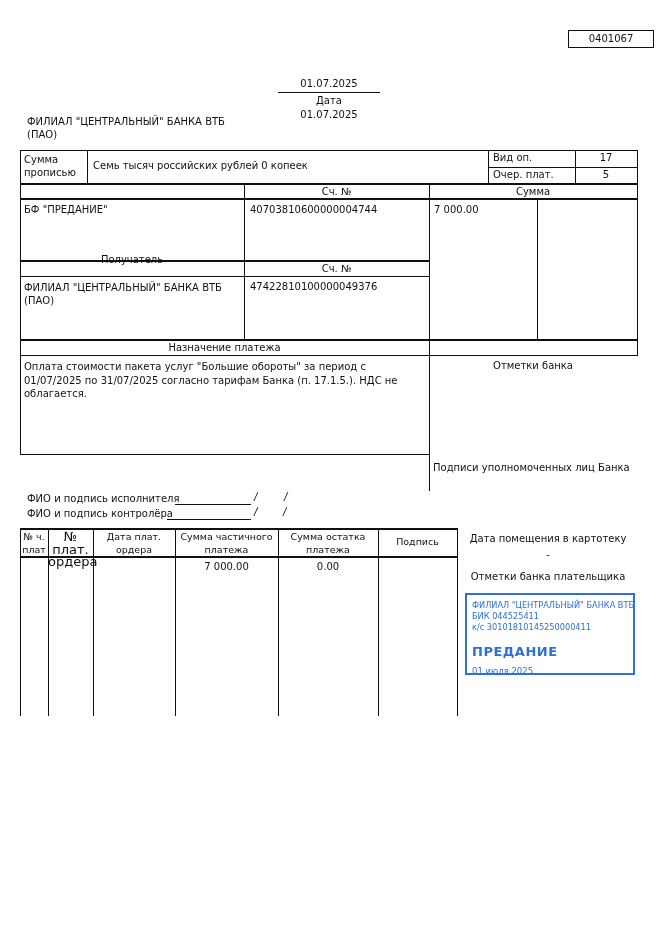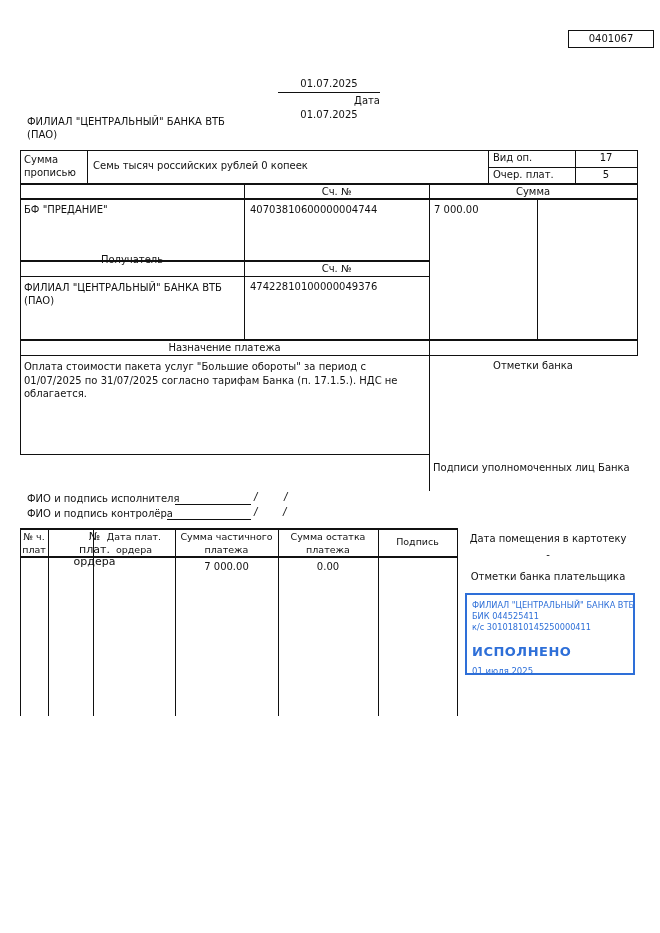--- a/index.html
+++ b/index.html
@@ -38,21 +38,21 @@
 
 <div class="page">
 
   <div class="formcode">
     <span>0401067</span>
   </div>
 
 
   <div class="t c" style="left:278px;top:78px;width:102px;">01.07.2025</div>
   <div class="hl" style="left:278px;top:92px;width:102px;"></div>
-  <div class="t c" style="left:278px;top:95px;width:102px;text-align:right;">Дата</div>
+  <div class="t c" style="left:278px;top:95px;width:102px;">Дата</div>
   <div class="t c" style="left:278px;top:109px;width:102px;">01.07.2025</div>
 
   <div class="t" style="left:27px;top:115px;width:218px;line-height:13px;">ФИЛИАЛ "ЦЕНТРАЛЬНЫЙ" БАНКА ВТБ (ПАО)</div>
 
   <div class="hl" style="left:20px;top:150px;width:617px;"></div>
   <div class="hl" style="left:488px;top:167px;width:149px;"></div>
   <div class="hl2" style="left:20px;top:183px;width:617px;"></div>
   <div class="hl2" style="left:20px;top:198px;width:617px;"></div>
   <div class="hl2" style="left:20px;top:260px;width:409px;"></div>
   <div class="hl" style="left:20px;top:276px;width:409px;"></div>
@@ -109,34 +109,34 @@
   <div class="hl2" style="left:20px;top:556px;width:438px;"></div>
   <div class="vl" style="left:20px;top:528px;height:188px;"></div>
   <div class="vl" style="left:48px;top:528px;height:188px;"></div>
   <div class="vl" style="left:93px;top:528px;height:188px;"></div>
   <div class="vl" style="left:175px;top:528px;height:188px;"></div>
   <div class="vl" style="left:278px;top:528px;height:188px;"></div>
   <div class="vl" style="left:378px;top:528px;height:188px;"></div>
   <div class="vl" style="left:457px;top:528px;height:188px;"></div>
 
   <div class="t c" style="left:20px;top:531px;width:28px;line-height:12.5px;font-size:9.5px;">№ ч. плат</div>
-  <div class="t c" style="left:48px;top:531px;width:45px;line-height:12.5px;font-size:11px;margin-left:24px;">№ плат. ордера</div>
+  <div class="t c" style="left:48px;top:531px;width:45px;line-height:12.5px;font-size:13px;">№ плат. ордера</div>
   <div class="t c" style="left:93px;top:531px;width:82px;line-height:12.5px;font-size:9.5px;">Дата плат. ордера</div>
   <div class="t c" style="left:175px;top:531px;width:103px;line-height:12.5px;font-size:9.5px;">Сумма частичного платежа</div>
   <div class="t c" style="left:278px;top:531px;width:100px;line-height:12.5px;font-size:9.5px;">Сумма остатка платежа</div>
   <div class="t c" style="left:378px;top:536px;width:79px;font-size:9.5px;">Подпись</div>
 
   <div class="t c" style="left:175px;top:561px;width:103px;">7 000.00</div>
   <div class="t c" style="left:278px;top:561px;width:100px;">0.00</div>
 
   <div class="t c" style="left:458px;top:533px;width:180px;">Дата помещения в картотеку</div>
   <div class="t c" style="left:458px;top:549px;width:180px;">-</div>
   <div class="t c" style="left:458px;top:571px;width:180px;">Отметки банка плательщика</div>
 
   <div class="stamp" style="border-color: rgb(46, 111, 216); color: rgb(46, 111, 216);">
     <div class="sm">ФИЛИАЛ "ЦЕНТРАЛЬНЫЙ" БАНКА ВТБ</div>
     <div class="sm">БИК 044525411</div>
     <div class="sm">к/с 30101810145250000411</div>
-    <div class="status">ИСПОЛНЕНО</div>
+    <div class="status">ПРЕДАНИЕ</div>
     <div class="dt">01 июля 2025</div>
   </div>
 
 </div>
 
 </body></html>

